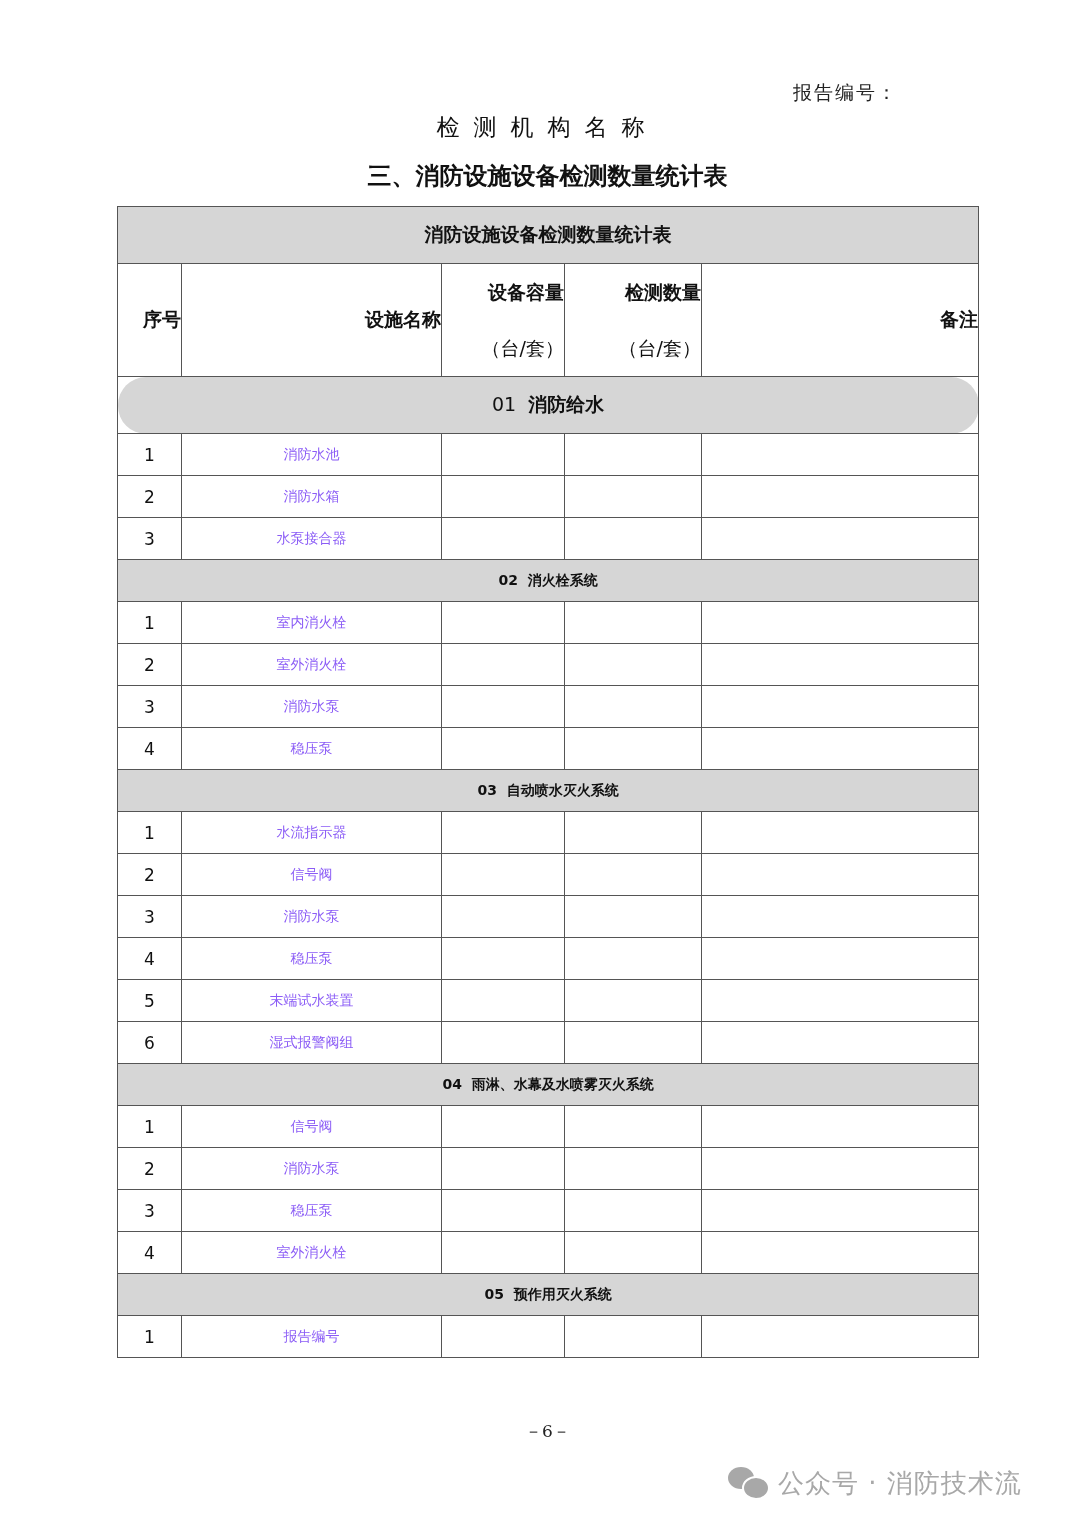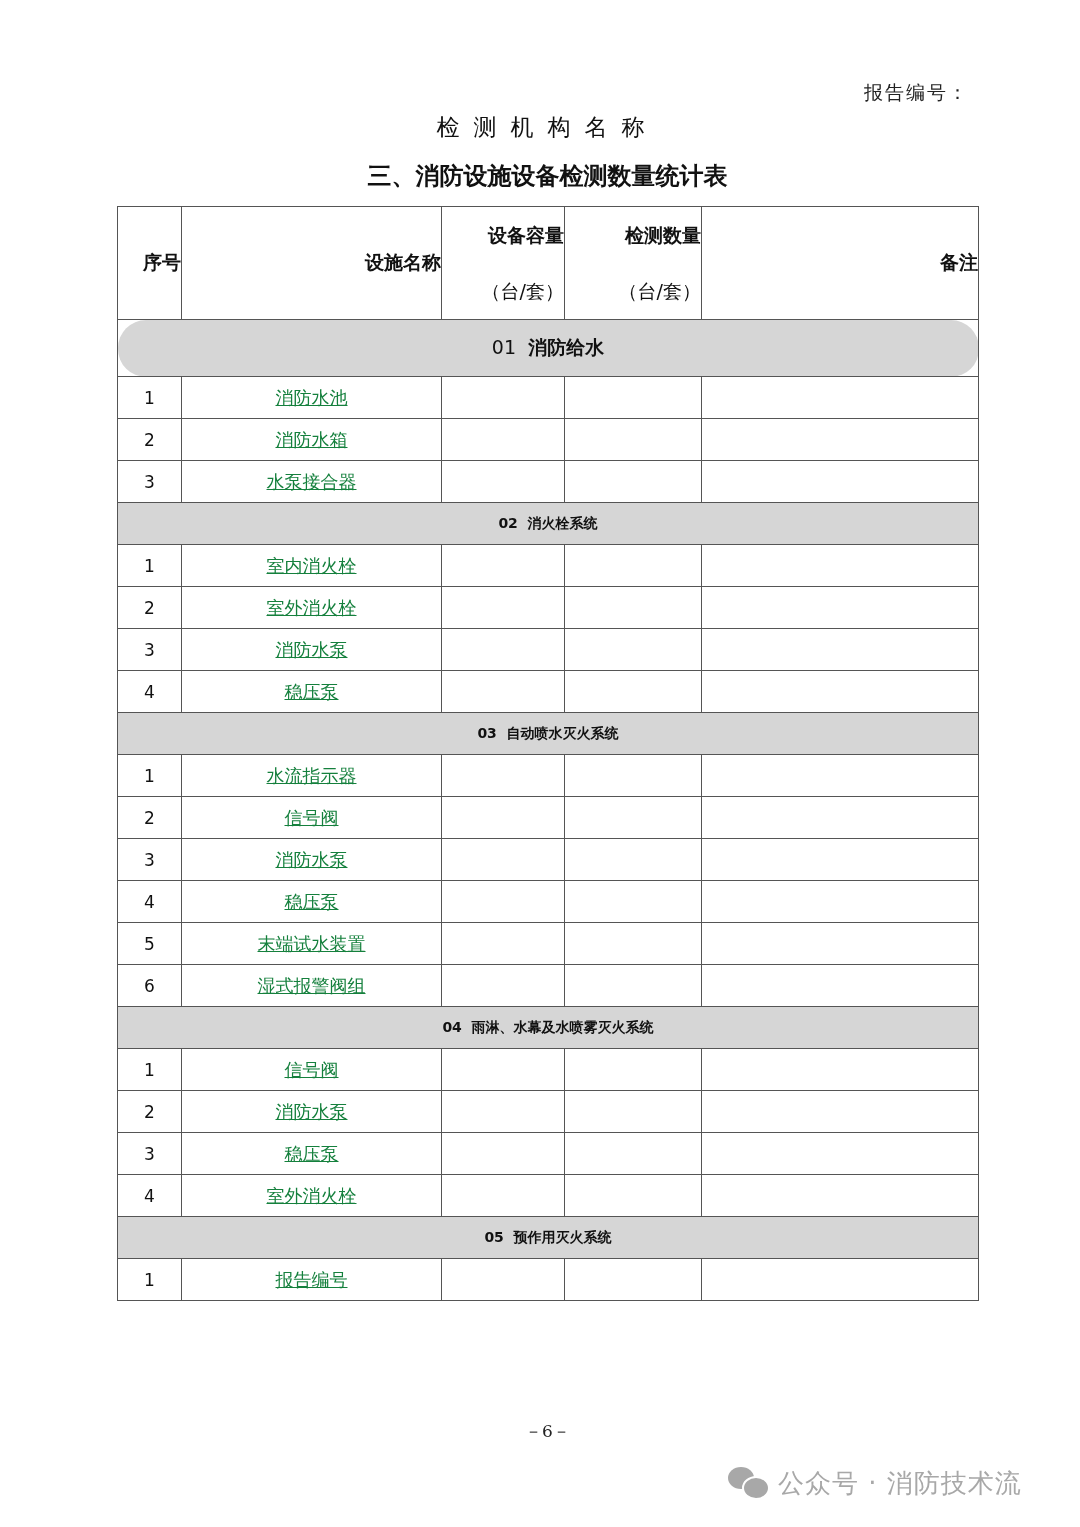--- a/index.html
+++ b/index.html
@@ -1,37 +1,37 @@
 <!DOCTYPE html>
 <html><head>
 <meta charset="utf-8">
 <style>
   html, body { margin: 0; padding: 0; background: #ffffff; }
   body { width: 1080px; height: 1527px; position: relative; overflow: hidden;
          font-family: "DejaVu Sans", sans-serif; color: #111; }
-  .report-no { position: absolute; top: 80px; left: 864px; font-size: 19px;
+  .report-no { position: absolute; top: 80px; left: 793px; font-size: 19px;
                font-family: "DejaVu Serif", serif; letter-spacing: 2px; color: #222; }
   .org-name { position: absolute; top: 112px; left: 0; width: 1095px; text-align: center;
               font-size: 23px; letter-spacing: 14px; font-family: "DejaVu Serif", serif; color: #111; }
   .section-title { position: absolute; top: 160px; left: 0; width: 1095px; text-align: center;
                    font-size: 24px; font-weight: bold; color: #111; }
   table { position: absolute; top: 206px; left: 117px; width: 861px;
           border-collapse: collapse; table-layout: fixed; }
   td, th { border: 1.2px solid #555; text-align: center; vertical-align: middle;
            font-size: 18px; padding: 0; }
   .title-row td { background: #d6d6d6; height: 56px; font-weight: bold; font-size: 19px; }
   .head-row th { height: 112px; font-weight: bold; font-size: 19px; background: #fff; text-align: right; }
   .head-row .two-line span { display: block; line-height: 56px; }
   .head-row .two-line .unit { font-weight: normal; }
   .group-row td { background: #d6d6d6; height: 41px; font-weight: bold; font-size: 14px; }
   .group-row.first td { height: 56px; font-weight: normal; font-size: 19px; border-radius: 28px; }
   .group-row.first td .gname { font-weight: bold; }
   .item-row td { height: 41px; background: #fff; }
   .item-row td.idx { font-size: 17px; }
-  .item-row td.name { font-size: 18px; color: #15803d; text-decoration: underline; }
+  .item-row td.name { font-size: 14px; color: #8b5cf6; }
   .page-no { position: absolute; top: 1420px; left: 0; width: 1095px; text-align: center;
              font-size: 17px; color: #222; font-family: "DejaVu Serif", serif; }
   .watermark { position: absolute; top: 1465px; left: 728px; display: flex; align-items: center;
                font-size: 26px; color: #a8a8a8; letter-spacing: 1px; text-align: center; }
   .wechat-icon { width: 40px; height: 36px; position: relative; margin-right: 10px; }
   .wechat-icon .b1 { position: absolute; left: 0; top: 2px; width: 26px; height: 22px;
                      background: #a8a8a8; border-radius: 50%; }
   .wechat-icon .b2 { position: absolute; left: 14px; top: 11px; width: 24px; height: 20px;
                      background: #a8a8a8; border-radius: 50%; border: 2px solid #fff; }
 </style>
@@ -44,20 +44,23 @@
 
 <table>
   <colgroup>
     <col style="width:64px">
     <col style="width:260px">
     <col style="width:123px">
     <col style="width:137px">
     <col style="width:277px">
   </colgroup>
   <tbody id="tbody">
+    <tr class="title-row">
+      <td colspan="5">消防设施设备检测数量统计表</td>
+    </tr>
     <tr class="head-row">
       <th>序号</th>
       <th>设施名称</th>
       <th class="two-line">
         <span>设备容量</span>
         <span class="unit">（台/套）</span>
       </th>
       <th class="two-line">
         <span>检测数量</span>
         <span class="unit">（台/套）</span>

